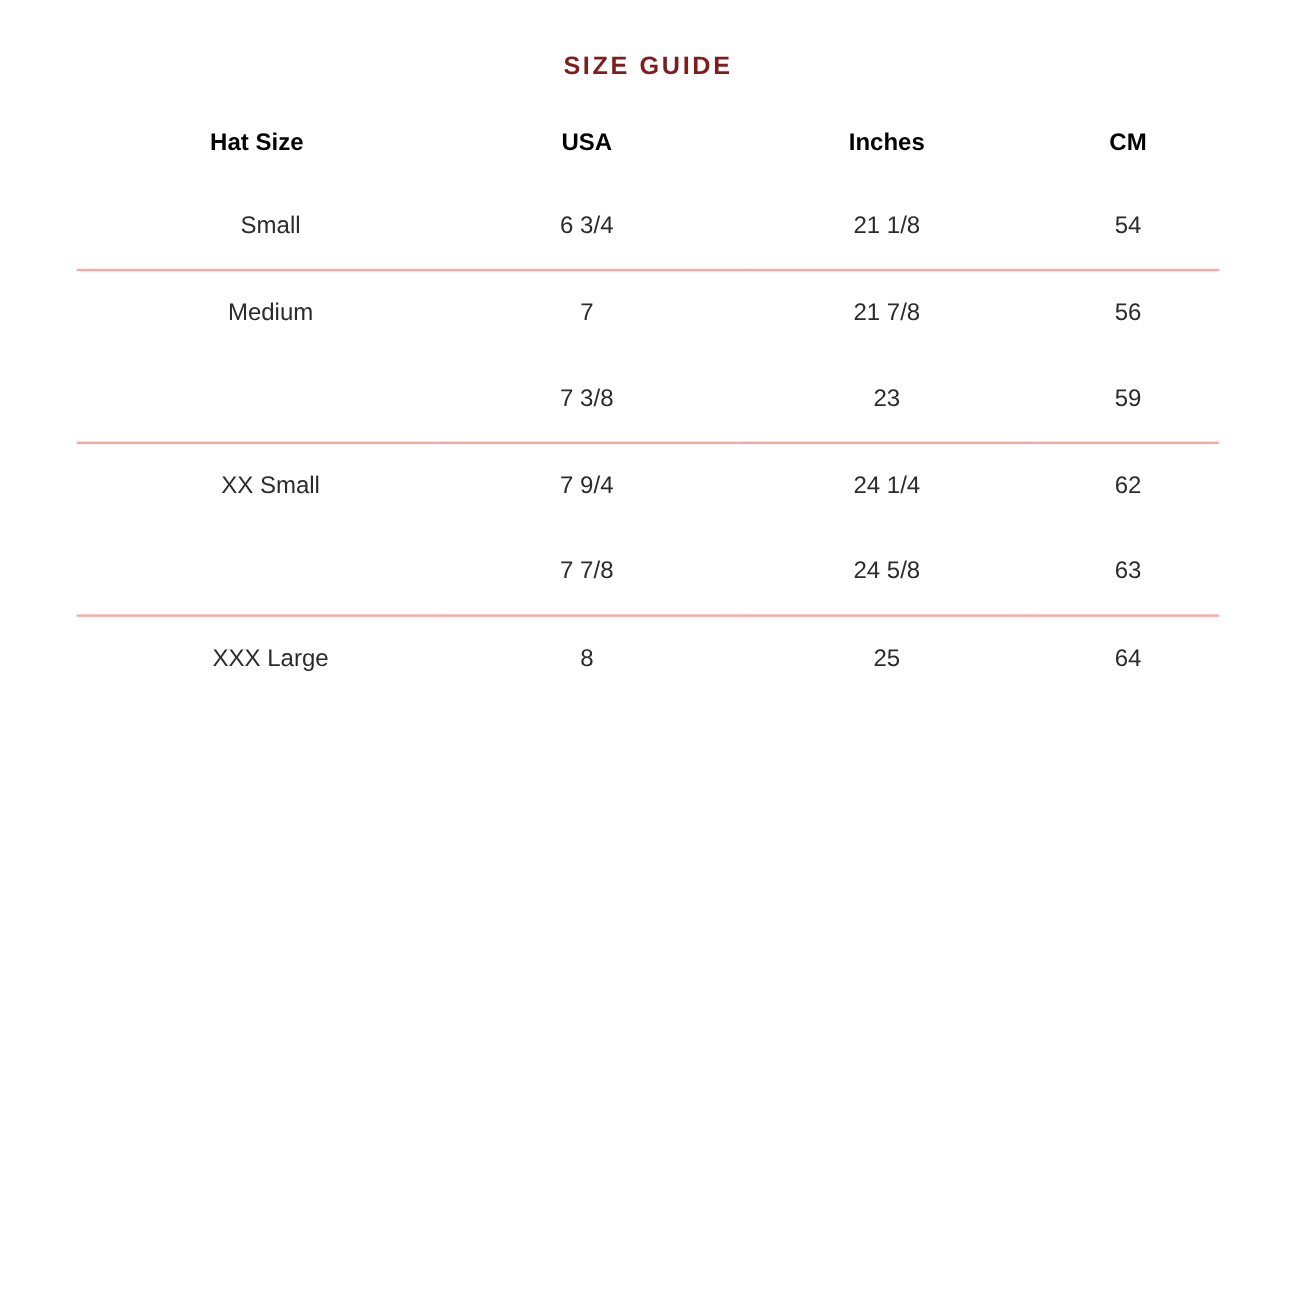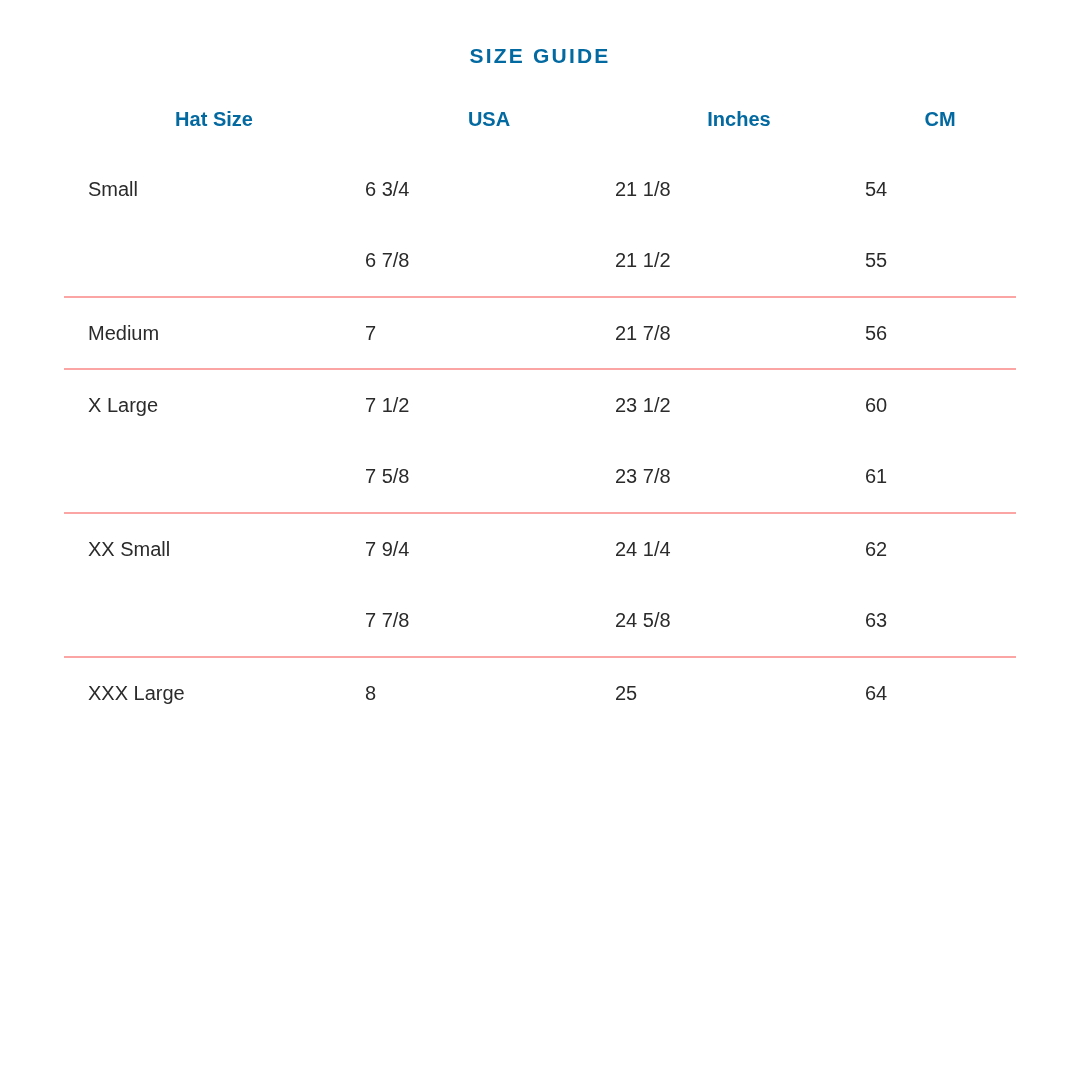--- a/index.html
+++ b/index.html
@@ -18,41 +18,42 @@
     width: 1080px;
     height: 1080px;
     position: relative;
     padding: 0;
   }
   .title {
     text-align: center;
     font-size: 21px;
     font-weight: bold;
     letter-spacing: 2.2px;
-    color: #0369a1;
+    color: #7f1d1d;
     padding-top: 44px;
   }
   table.size-table {
     width: 952px;
     margin: 0 auto;
     margin-top: 26px;
     border-collapse: collapse;
     table-layout: fixed;
   }
   table.size-table th {
     font-size: 20px;
     font-weight: bold;
-    color: #0369a1;
+    color: #000000;
     padding: 14px 0 22px 0;
     text-align: center;
   }
   table.size-table td {
     font-size: 20px;
     font-weight: normal;
     color: #2b2b2b;
+    text-align: center;
     height: 72px;
     vertical-align: middle;
   }
   
   col.c1 { width: 300px; }
   col.c2 { width: 250px; }
   col.c3 { width: 250px; }
   col.c4 { width: 152px; }
 
   
@@ -91,43 +92,31 @@
         <th>CM</th>
       </tr>
     </thead>
     <tbody>
         <tr class="group-start first-row">
           <td class="col-hat">Small</td>
           <td>6 3/4</td>
           <td>21 1/8</td>
           <td>54</td>
         </tr>
-        <tr>
-          <td class="col-hat"></td>
-          <td>6 7/8</td>
-          <td>21 1/2</td>
-          <td>55</td>
-        </tr>
         <tr class="group-start">
           <td class="col-hat">Medium</td>
           <td>7</td>
           <td>21 7/8</td>
           <td>56</td>
         </tr>
-        <tr class="group-start">
-          <td class="col-hat">X Large</td>
-          <td>7 1/2</td>
-          <td>23 1/2</td>
-          <td>60</td>
-        </tr>
         <tr>
           <td class="col-hat"></td>
-          <td>7 5/8</td>
-          <td>23 7/8</td>
-          <td>61</td>
+          <td>7 3/8</td>
+          <td>23</td>
+          <td>59</td>
         </tr>
         <tr class="group-start">
           <td class="col-hat">XX Small</td>
           <td>7 9/4</td>
           <td>24 1/4</td>
           <td>62</td>
         </tr>
         <tr>
           <td class="col-hat"></td>
           <td>7 7/8</td>

